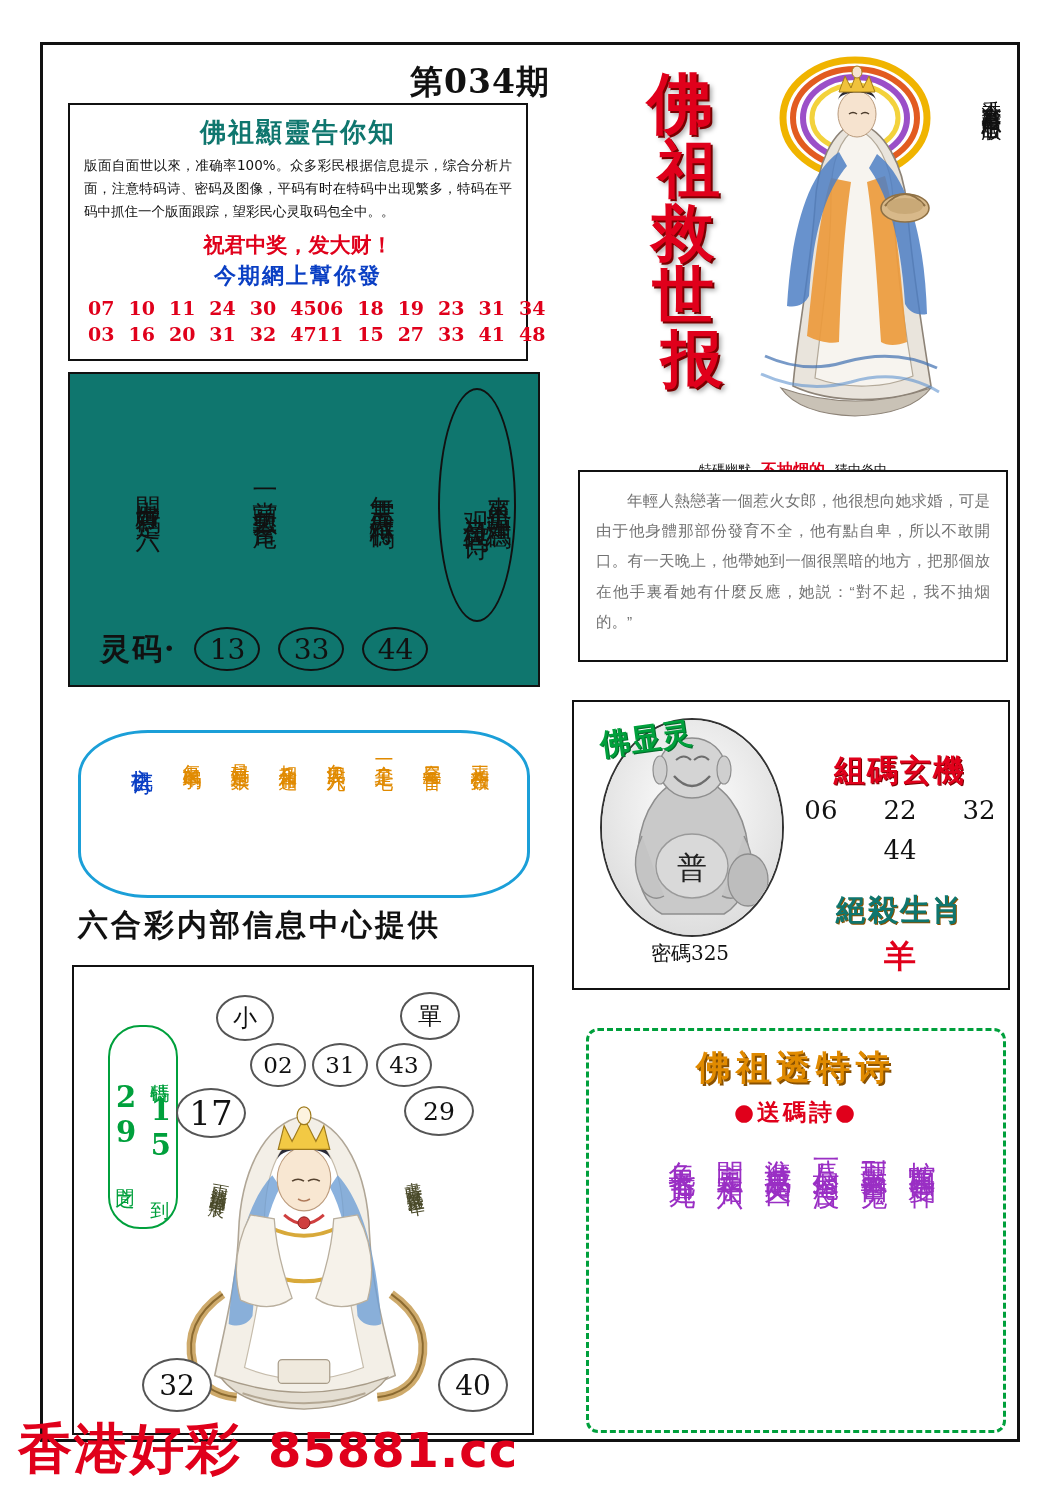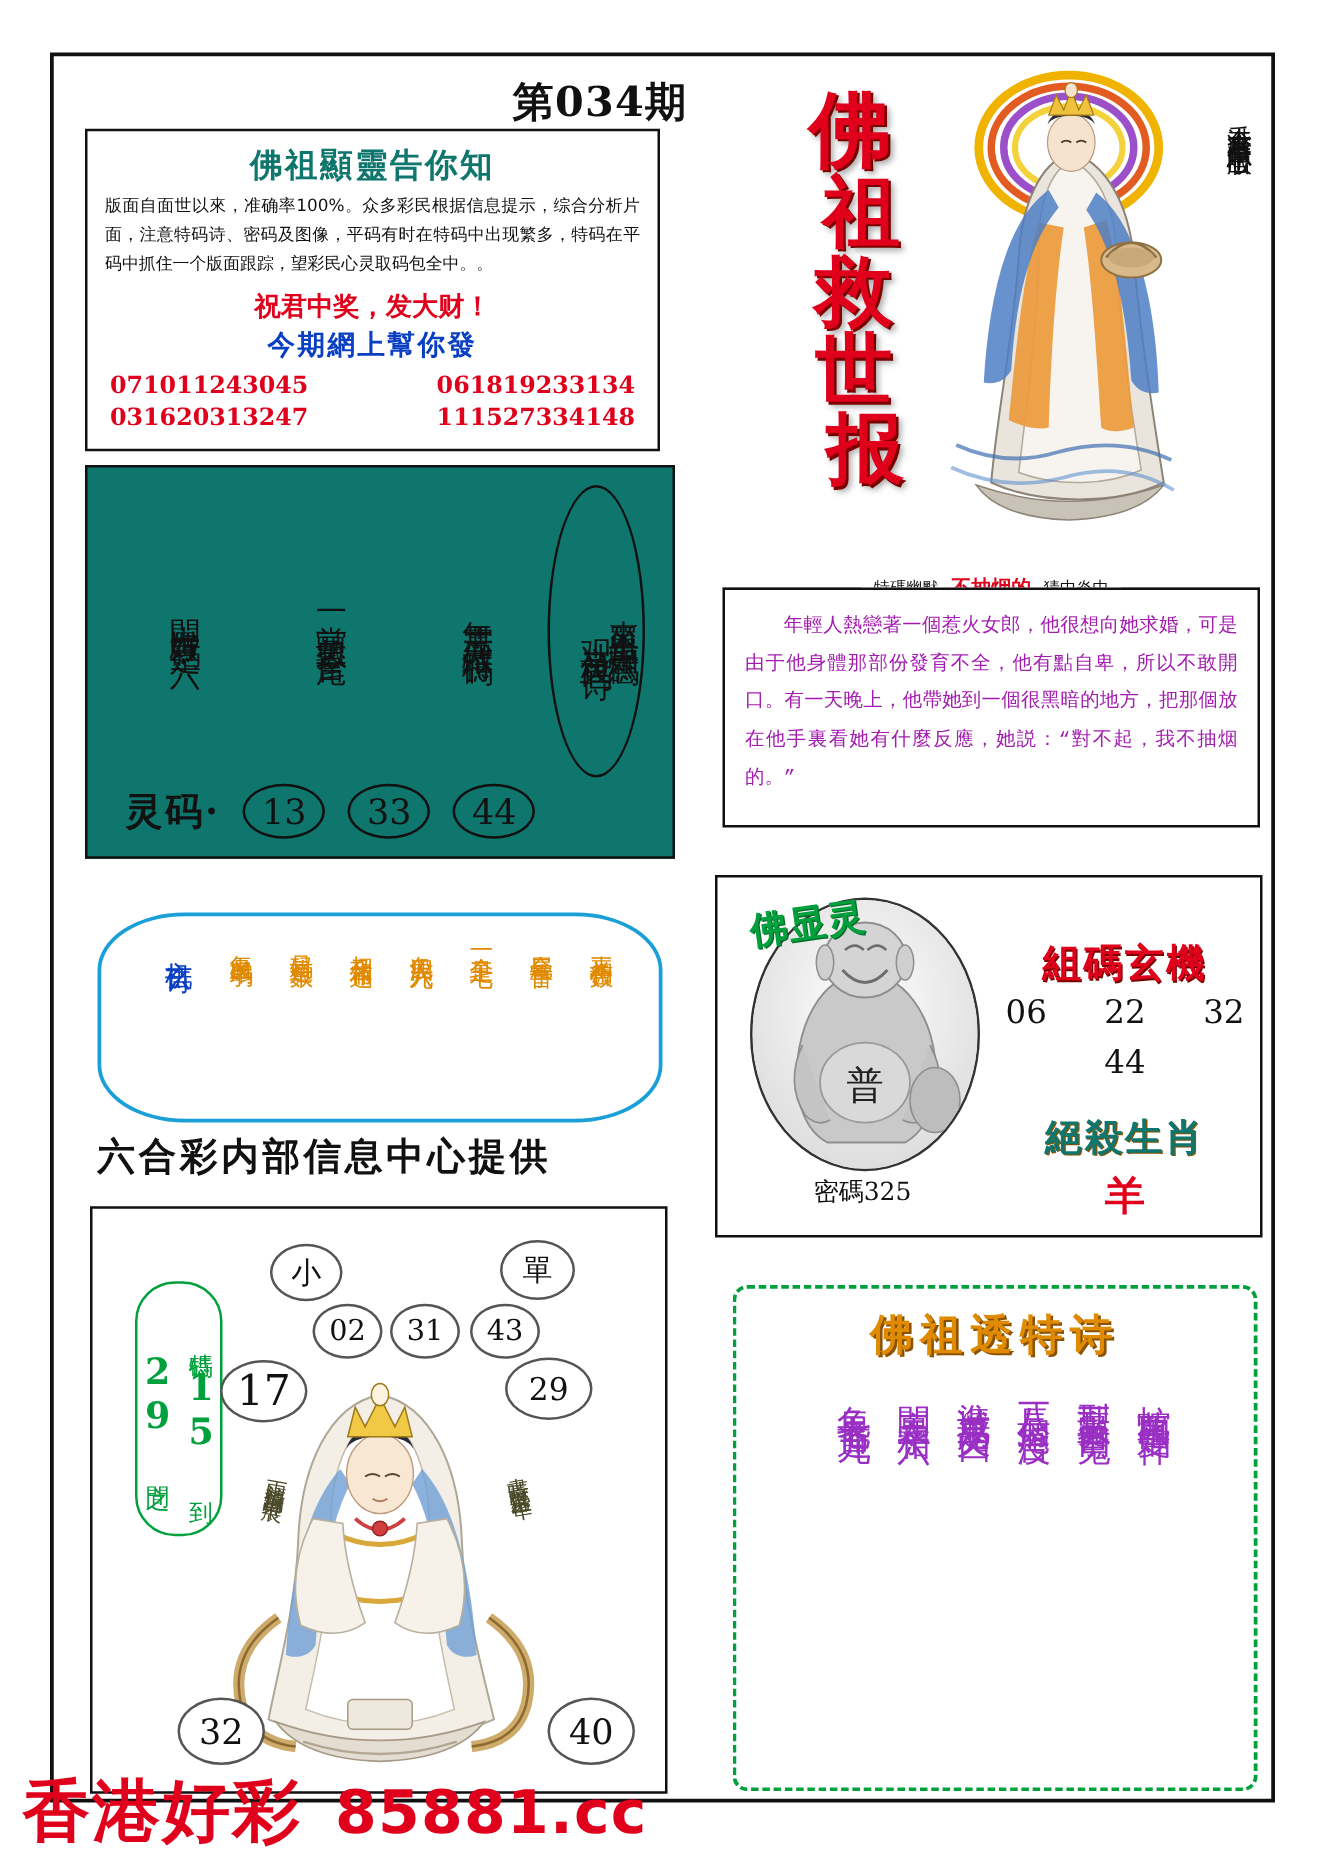--- a/index.html
+++ b/index.html
@@ -38,21 +38,21 @@
   }
   .notice .red-line{
     text-align:center;color:#e0001b;font-weight:bold;font-size:21px;margin:8px 0 2px;
     font-family:"DejaVu Serif","Liberation Serif",serif;
   }
   .notice .blue-line{
     text-align:center;color:#0a3fc4;font-weight:bold;font-size:22px;margin:2px 0 6px;
     font-family:"DejaVu Serif","Liberation Serif",serif;letter-spacing:2px;
   }
   .numgrid{display:flex;justify-content:space-between;padding:0 18px;margin-top:4px;}
-  .numgrid .col{display:flex;justify-content:flex-end;}
+  .numgrid .col{display:flex;gap:14px;justify-content:flex-end;}
   .numgrid span{
     color:#e0001b;font-size:19px;font-weight:bold;
     font-family:"DejaVu Serif","Liberation Serif",serif;
   }
   
   .poembox{
     position:absolute;left:68px;top:372px;width:472px;height:315px;
     border:2px solid #111;box-sizing:border-box;background:#0f766e;
   }
   .poemcols{
@@ -120,22 +120,22 @@
   .joke-head{
     position:absolute;left:578px;top:458px;width:430px;height:24px;
     display:flex;align-items:center;justify-content:center;gap:10px;
     background:#fff;
   }
   .joke-head .t1{font-size:13px;color:#111;font-family:"DejaVu Serif",serif;}
   .joke-head .t2{font-size:16px;color:#e0001b;font-weight:bold;font-family:"DejaVu Serif",serif;}
   .joke-head .t3{font-size:13px;color:#111;font-family:"DejaVu Serif",serif;}
   .joke-head .dash{flex:1;height:1px;background:#111;}
   .jokebox p{
-    margin:14px 16px 0;font-size:15.5px;line-height:1.95;color:#a21caf;
-    font-family:Liberation Mono, monospace;text-indent:2em;text-align:justify;
+    margin:14px 16px 0;font-size:15.5px;line-height:1.95;color:#737373;
+    font-family:Liberation Sans, sans-serif;text-indent:2em;text-align:justify;
   }
   
   .cloudbox{
     position:absolute;left:78px;top:730px;width:452px;height:168px;
     border:3px solid #1b9fd8;border-radius:70px/46px;box-sizing:border-box;background:#fff;
   }
   .cloudcols{
     display:flex;flex-direction:row-reverse;justify-content:center;gap:4px;
     padding:16px 0 0 0;
   }
@@ -505,20 +505,21 @@
   <div class="ball-o" style="left:176px;top:1088px;width:66px;height:46px;font-size:34px;">17</div>
   <div class="ball-o" style="left:404px;top:1086px;width:66px;height:46px;font-size:25px;">29</div>
   <div class="ball-o" style="left:142px;top:1358px;width:66px;height:50px;font-size:28px;">32</div>
   <div class="ball-o" style="left:438px;top:1358px;width:66px;height:50px;font-size:28px;">40</div>
 
   <div class="side-verse" style="left:200px;top:1170px;height:150px;transform:rotate(10deg);">雨福清風舞中展</div>
   <div class="side-verse" style="left:412px;top:1168px;height:150px;transform:rotate(-10deg);">書時度勞進世午</div>
 
   <div class="greenbox">
     <div class="gb-title">佛祖透特诗</div>
+    <div class="gb-sub">●送碼詩●</div>
     <div class="gb-cols">
       <div class="gcol">蛇萬單四雙神</div>
       <div class="gcol">型裏數一爭四鬼</div>
       <div class="gcol">八長一個尾合沒</div>
       <div class="gcol">準城萬是二又四</div>
       <div class="gcol">開裏三字相六</div>
       <div class="gcol">兔長七首通九</div>
     </div>
   </div>
 

